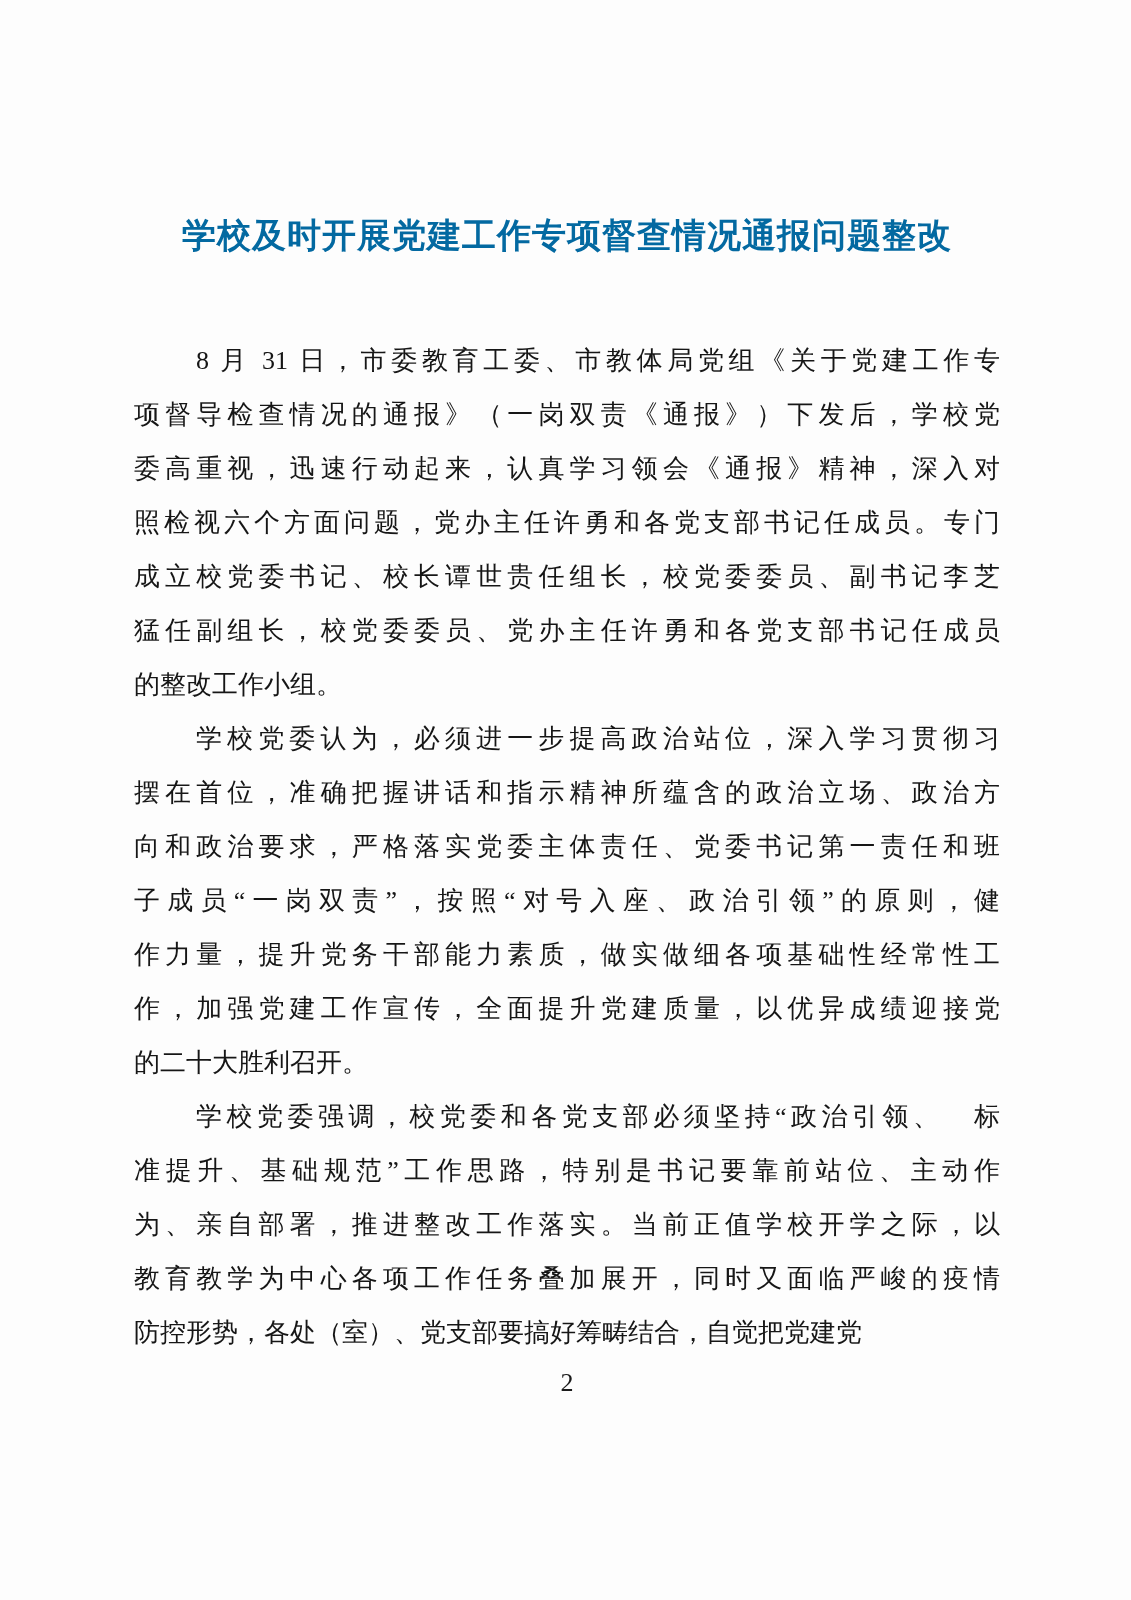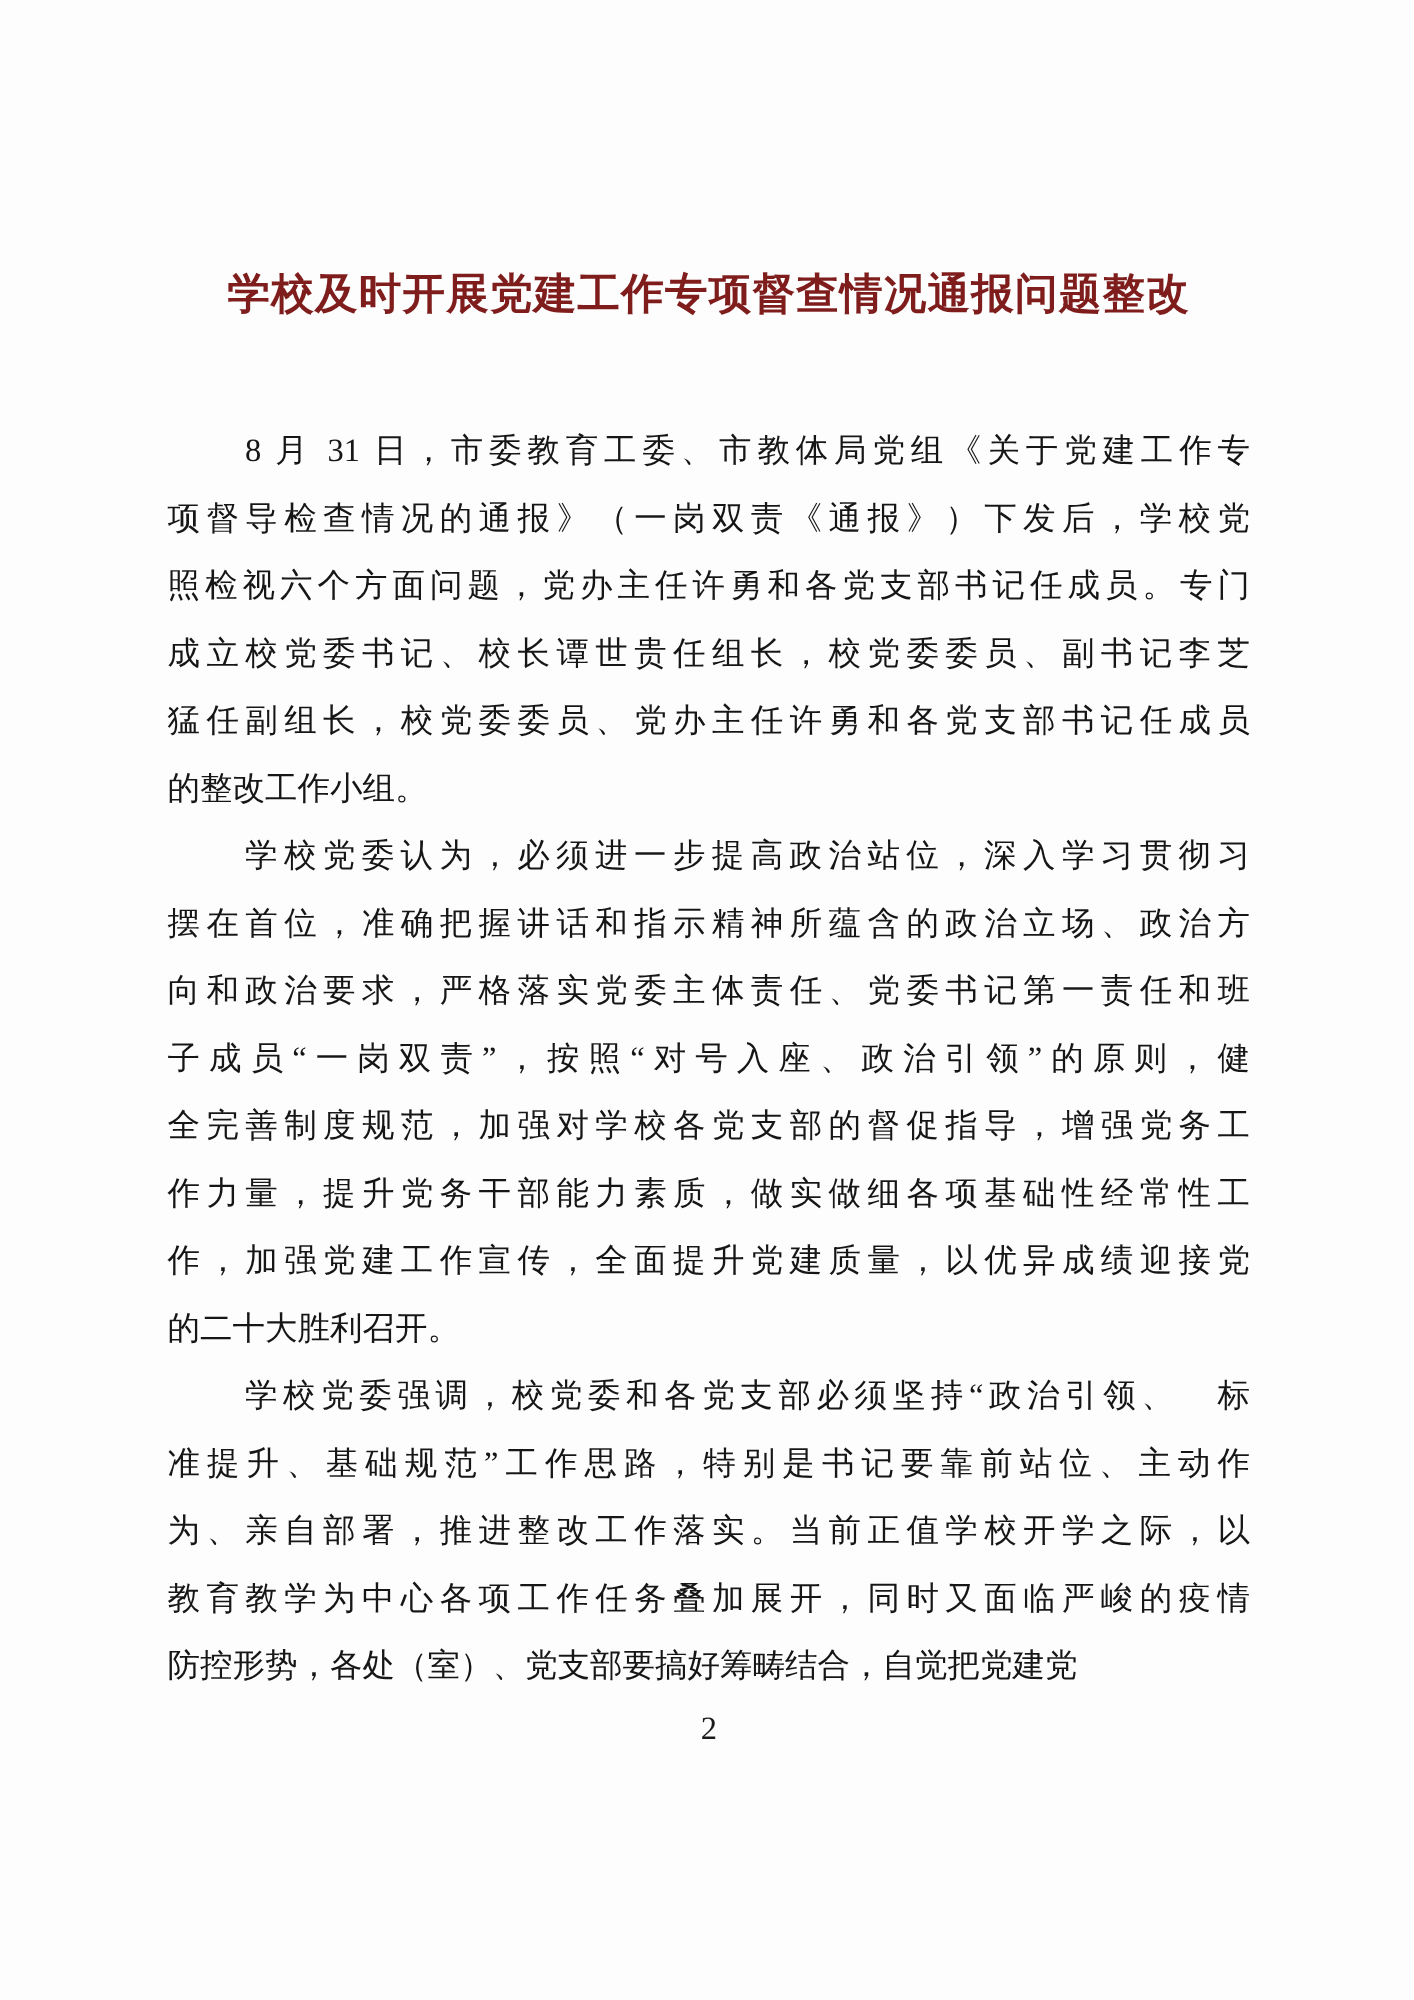--- a/index.html
+++ b/index.html
@@ -21,21 +21,21 @@
     padding: 210px 131px 0 134px;
   }
   .doc-title {
     margin: 0 0 74px 0;
     text-align: center;
     font-family: "Liberation Sans", "DejaVu Sans", sans-serif;
     font-weight: 900;
     font-size: 34px;
     line-height: 50px;
     letter-spacing: 1px;
-    color: #7f1d1d;
+    color: #0369a1;
     white-space: nowrap;
   }
   .doc-body {
     font-size: 26px;
     line-height: 54px;
   }
   .line {
     height: 54px;
     text-align: justify;
     text-align-last: justify;
@@ -59,29 +59,29 @@
 </style>
 </head>
 <body>
 
 <div class="page">
   <div class="content">
     <h1 class="doc-title">学校及时开展党建工作专项督查情况通报问题整改</h1>
     <div class="doc-body">
         <div class="line first">8 月 31 日，市委教育工委、市教体局党组《关于党建工作专</div>
         <div class="line">项督导检查情况的通报》（一岗双责《通报》）下发后，学校党</div>
+        <div class="line">委高重视，迅速行动起来，认真学习领会《通报》精神，深入对</div>
         <div class="line">照检视六个方面问题，党办主任许勇和各党支部书记任成员。专门</div>
         <div class="line">成立校党委书记、校长谭世贵任组长，校党委委员、副书记李芝</div>
         <div class="line">猛任副组长，校党委委员、党办主任许勇和各党支部书记任成员</div>
         <div class="line last">的整改工作小组。</div>
         <div class="line first">学校党委认为，必须进一步提高政治站位，深入学习贯彻习</div>
         <div class="line">摆在首位，准确把握讲话和指示精神所蕴含的政治立场、政治方</div>
         <div class="line">向和政治要求，严格落实党委主体责任、党委书记第一责任和班</div>
         <div class="line">子成员“一岗双责”，按照“对号入座、政治引领”的原则，健</div>
-        <div class="line">全完善制度规范，加强对学校各党支部的督促指导，增强党务工</div>
         <div class="line">作力量，提升党务干部能力素质，做实做细各项基础性经常性工</div>
         <div class="line">作，加强党建工作宣传，全面提升党建质量，以优异成绩迎接党</div>
         <div class="line last">的二十大胜利召开。</div>
         <div class="line first">学校党委强调，校党委和各党支部必须坚持“政治引领、　标</div>
         <div class="line">准提升、基础规范”工作思路，特别是书记要靠前站位、主动作</div>
         <div class="line">为、亲自部署，推进整改工作落实。当前正值学校开学之际，以</div>
         <div class="line">教育教学为中心各项工作任务叠加展开，同时又面临严峻的疫情</div>
         <div class="line last">防控形势，各处（室）、党支部要搞好筹畴结合，自觉把党建党</div>
       </div>
     <div class="page-footer">2</div>

